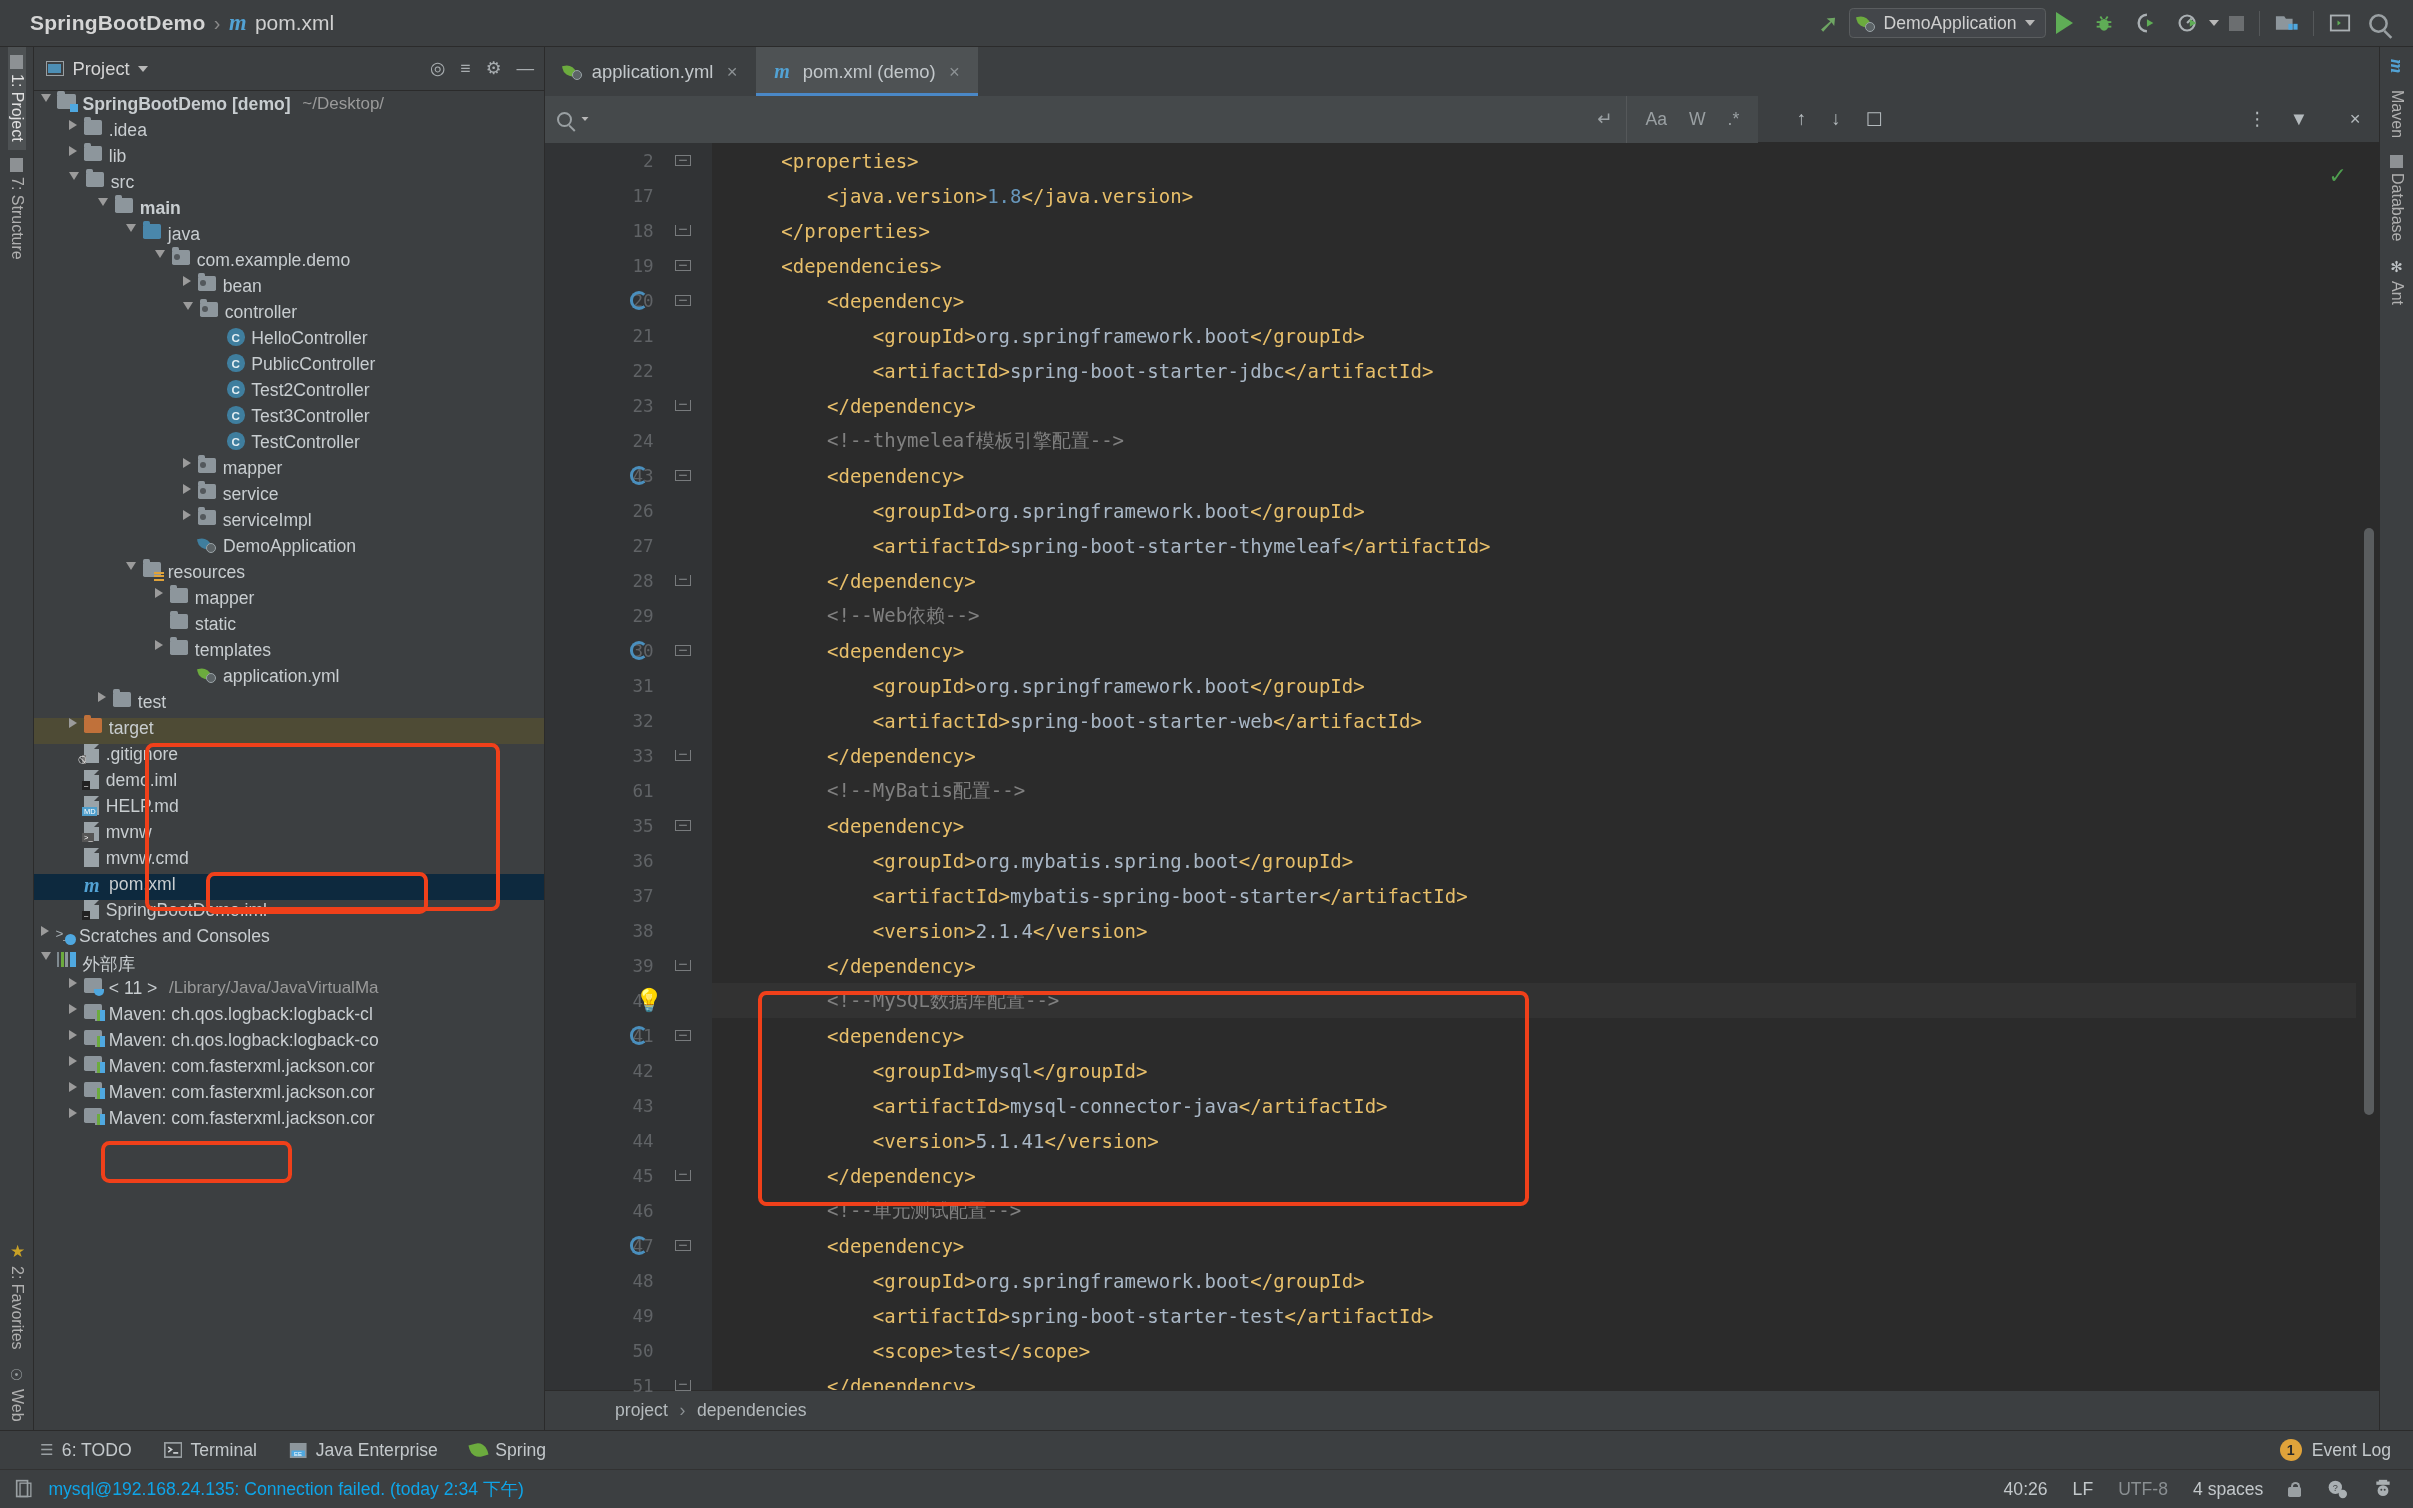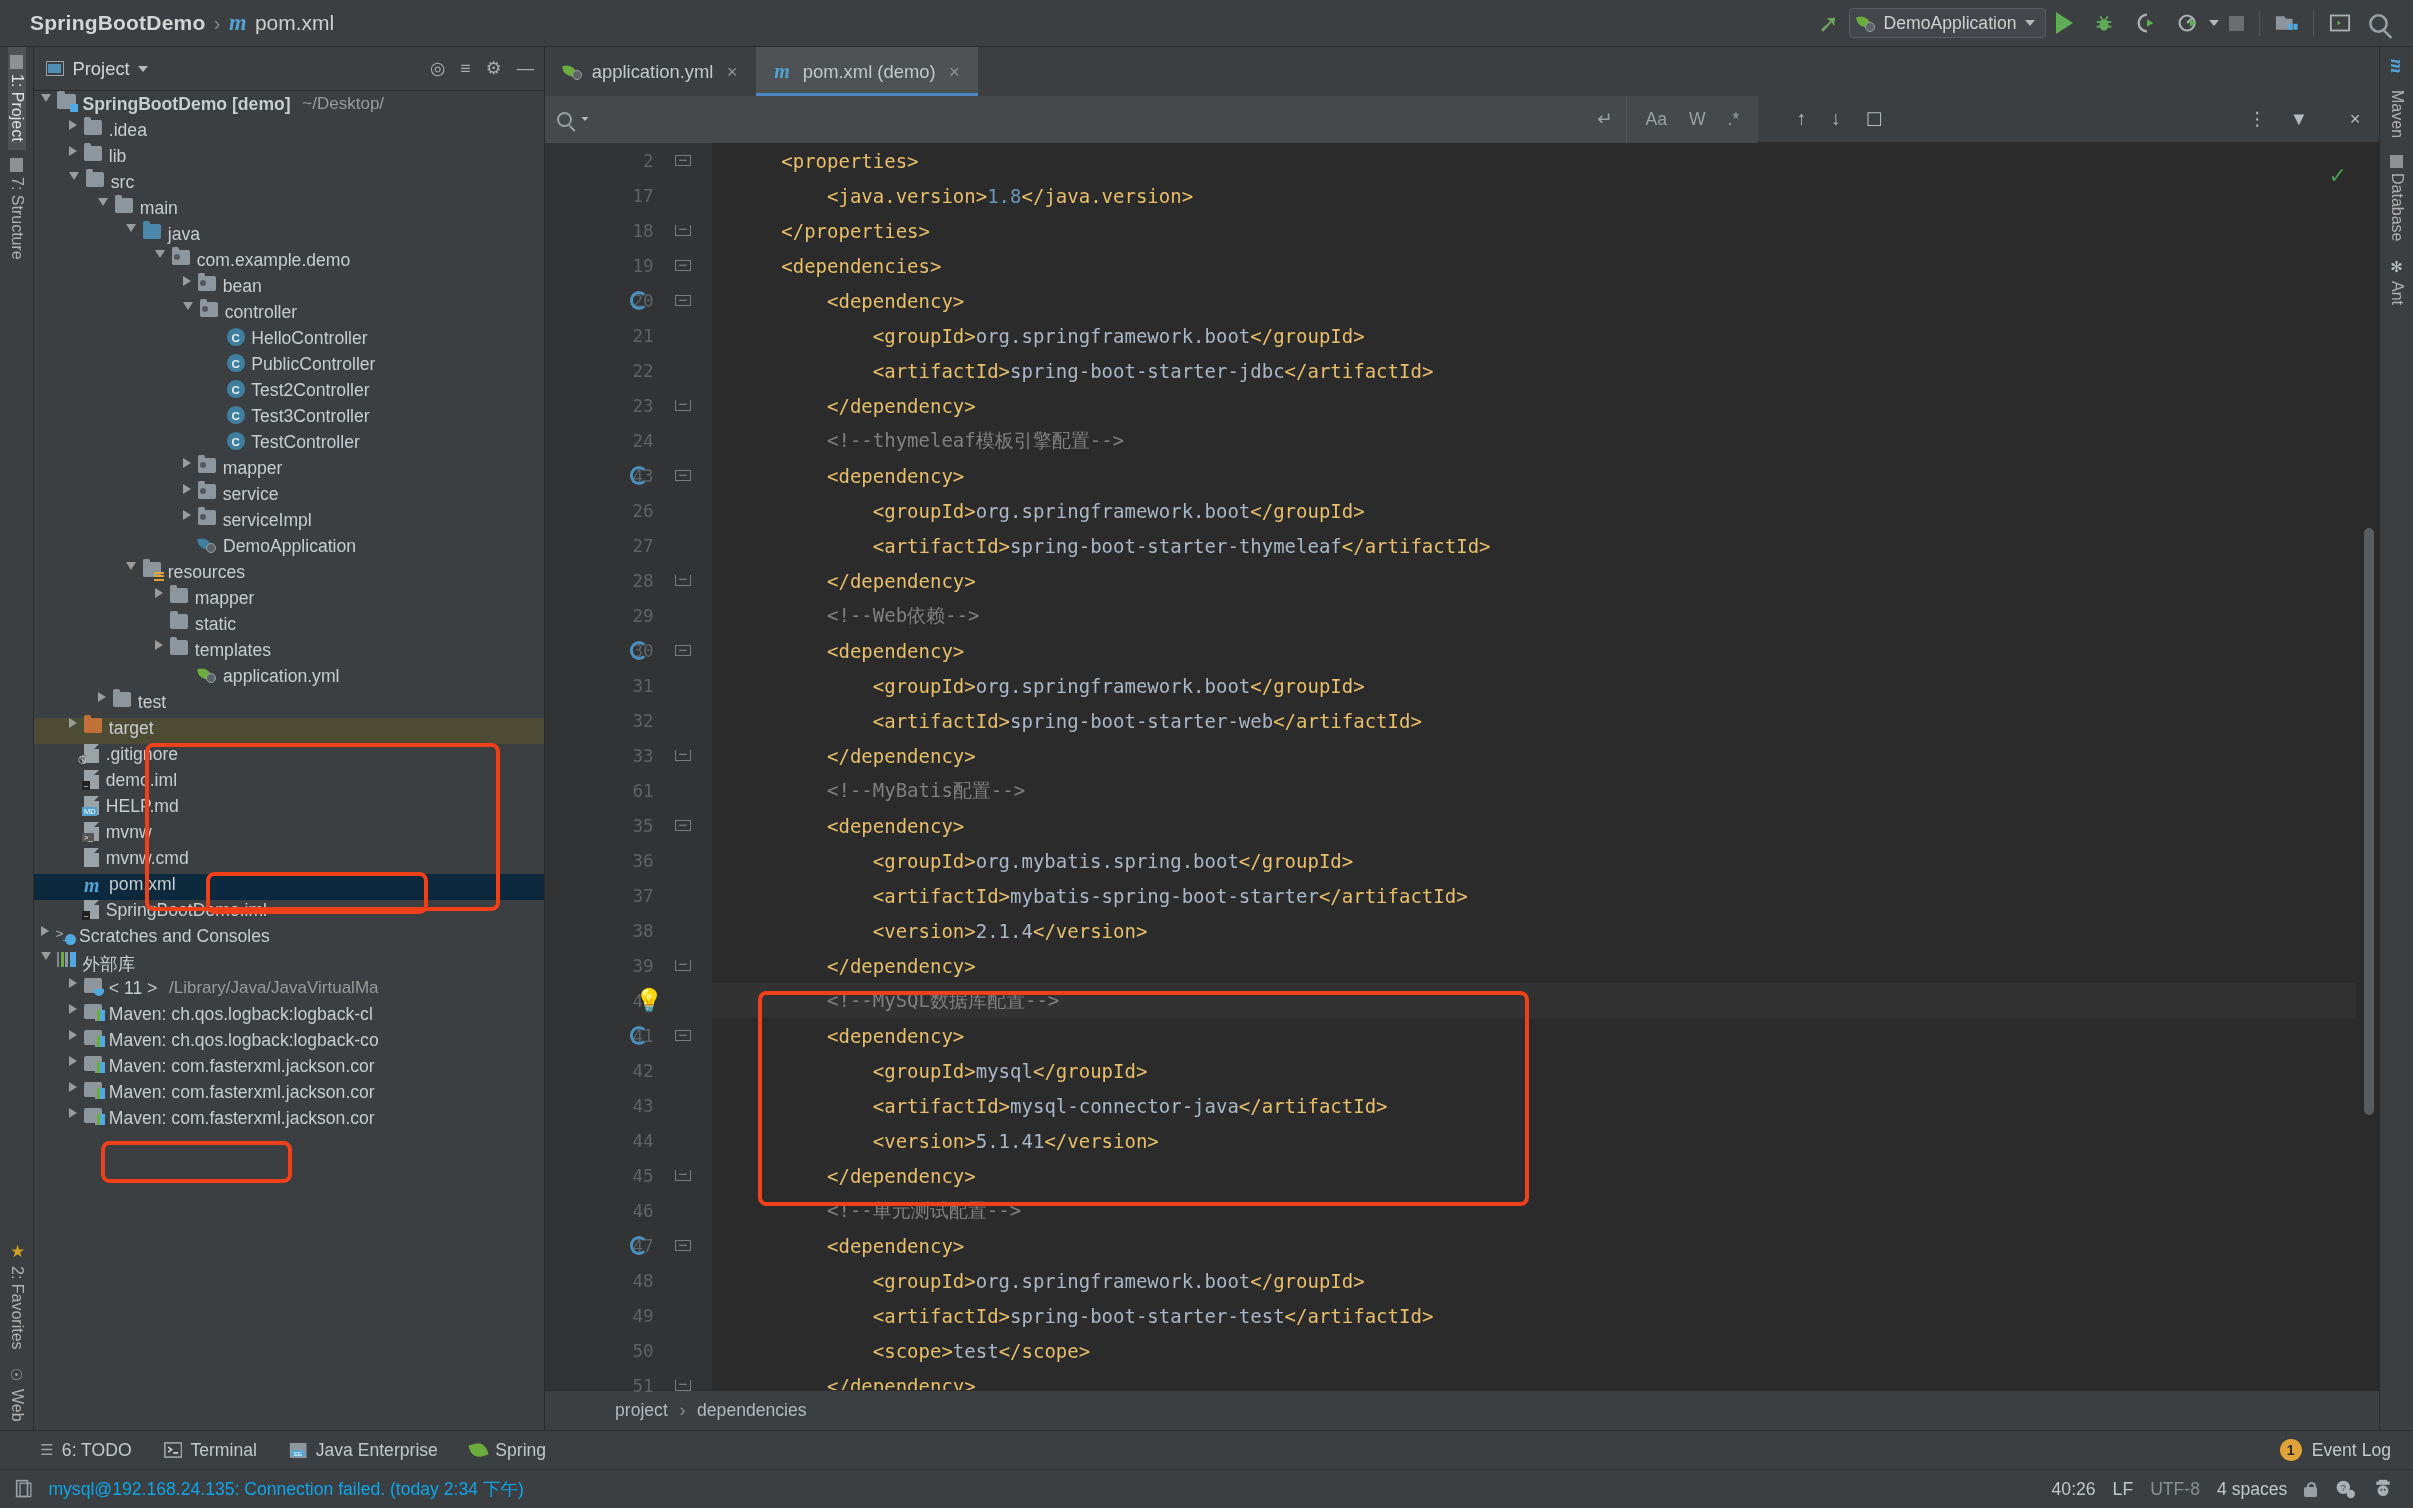--- a/index.html
+++ b/index.html
@@ -175,21 +175,21 @@
   .tb-item { display:flex; align-items:center; gap:8.4px; color:#c3c8cb; font-size: 17.6px; }
   .tb-right { margin-left:auto; display:flex; align-items:center; gap: 10px; padding-right: 22px; }
   .evt-badge { width:22px;height:22px;border-radius:50%;background:#e0a33a;color:#2b2b2b;
      font-size:14.2px;font-weight:bold;display:flex;align-items:center;justify-content:center;}
 
   .statusbar {
     height: 39px; background:#3c3f41; display:flex; align-items:center;
     padding-left: 15px; gap: 15px; flex:0 0 39px; border-top:0.8px solid #323232;
   }
   .status-msg { color:#0ea5e9; font-size: 17.6px; }
-  .sb-right { margin-left:auto; display:flex; align-items:center; gap: 17px; padding-right: 20px;
+  .sb-right { margin-left:auto; display:flex; align-items:center; gap: 25px; padding-right: 20px;
      color:#c3c8cb; font-size: 17.6px; }
   .sb-dim { color:#8a8f92; }
   .lock-ico { width:12.6px;height:15px;position:relative;display:inline-block;}
   .lock-ico .body{position:absolute;bottom:0;width:12.6px;height:9.2px;background:#9aa0a3;border-radius:1.7px;}
   .lock-ico .shk{position:absolute;top:0;left:2.5px;width:9.2px;height:7.5px;border:2.1px solid #9aa0a3;border-bottom:none;border-radius:5px 5px 0 0;}
 </style>
 </head>
 <body>
 
 <div id="app">
@@ -317,21 +317,21 @@
           <div class="trow" style="padding-left: 35px;">
             <span class="arrow-r"></span>
             <span class="ico folder"></span>
             <span class="tlabel" style="">lib</span>
           </div>
           <div class="trow" style="padding-left: 35px;">
             <span class="arrow-d"></span>
             <span class="ico folder"></span>
             <span class="tlabel" style="">src</span>
           </div>
-          <div class="trow" style="padding-left: 64px;">
+          <div class="trow" style="padding-left: 64px; font-weight: bold;">
             <span class="arrow-d"></span>
             <span class="ico folder"></span>
             <span class="tlabel" style="">main</span>
           </div>
           <div class="trow" style="padding-left: 92px;">
             <span class="arrow-d"></span>
             <span class="ico folder blue"></span>
             <span class="tlabel" style="">java</span>
           </div>
           <div class="trow" style="padding-left: 121px;">

